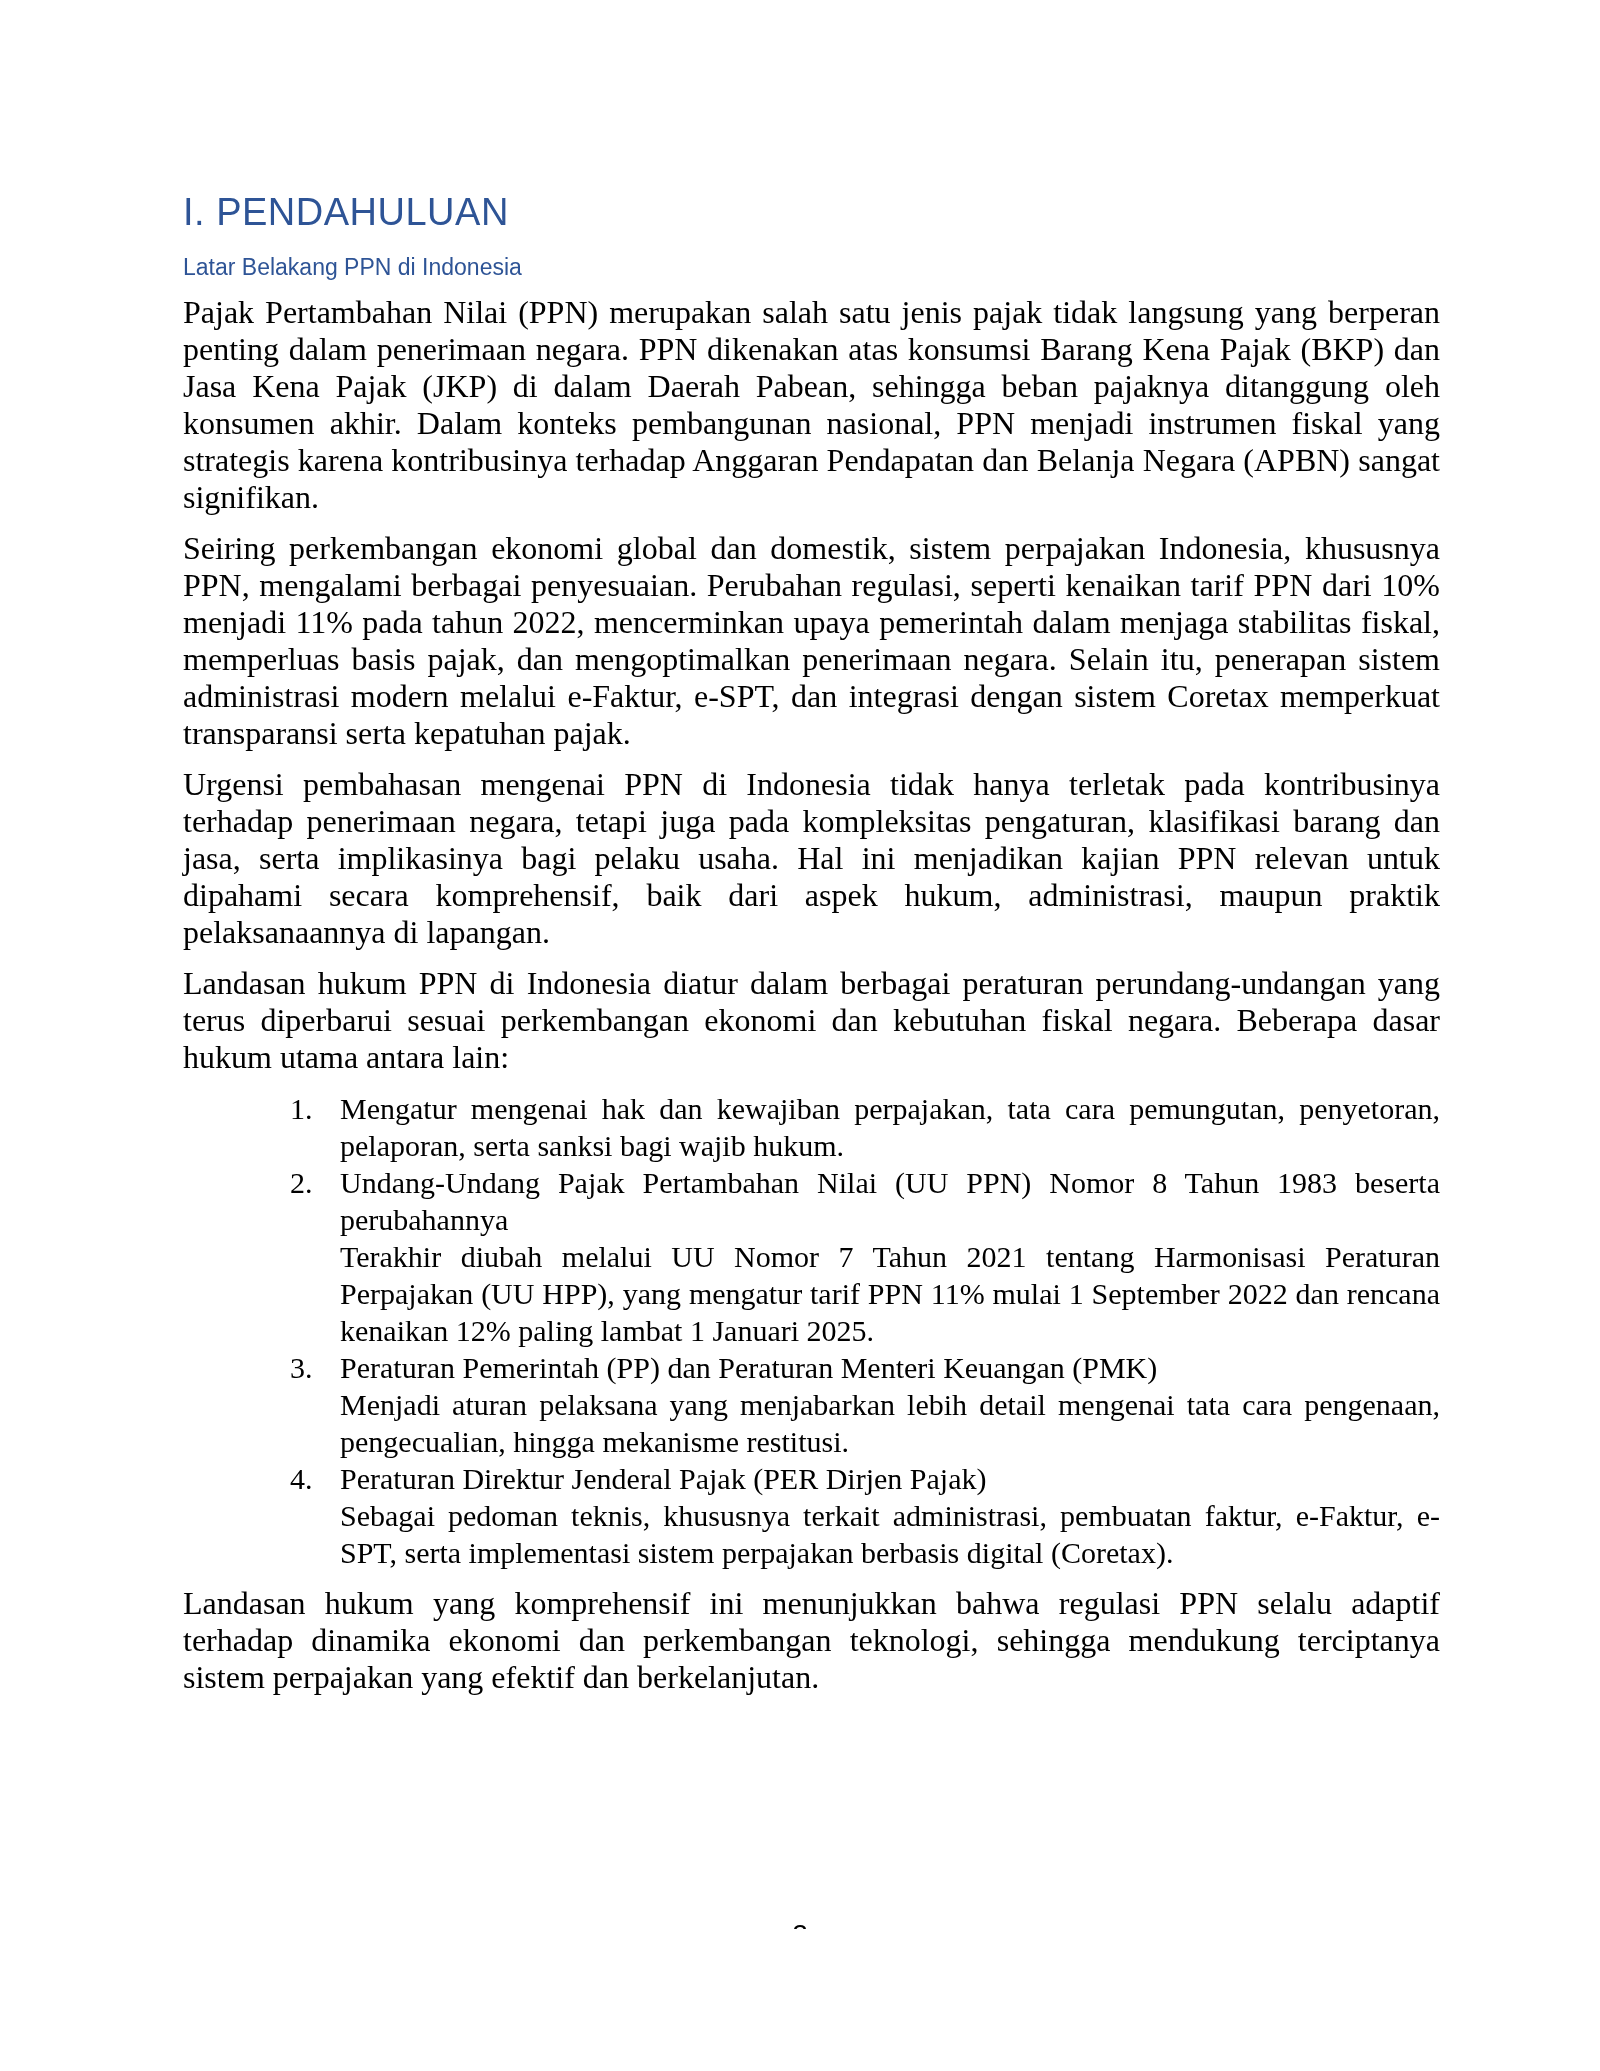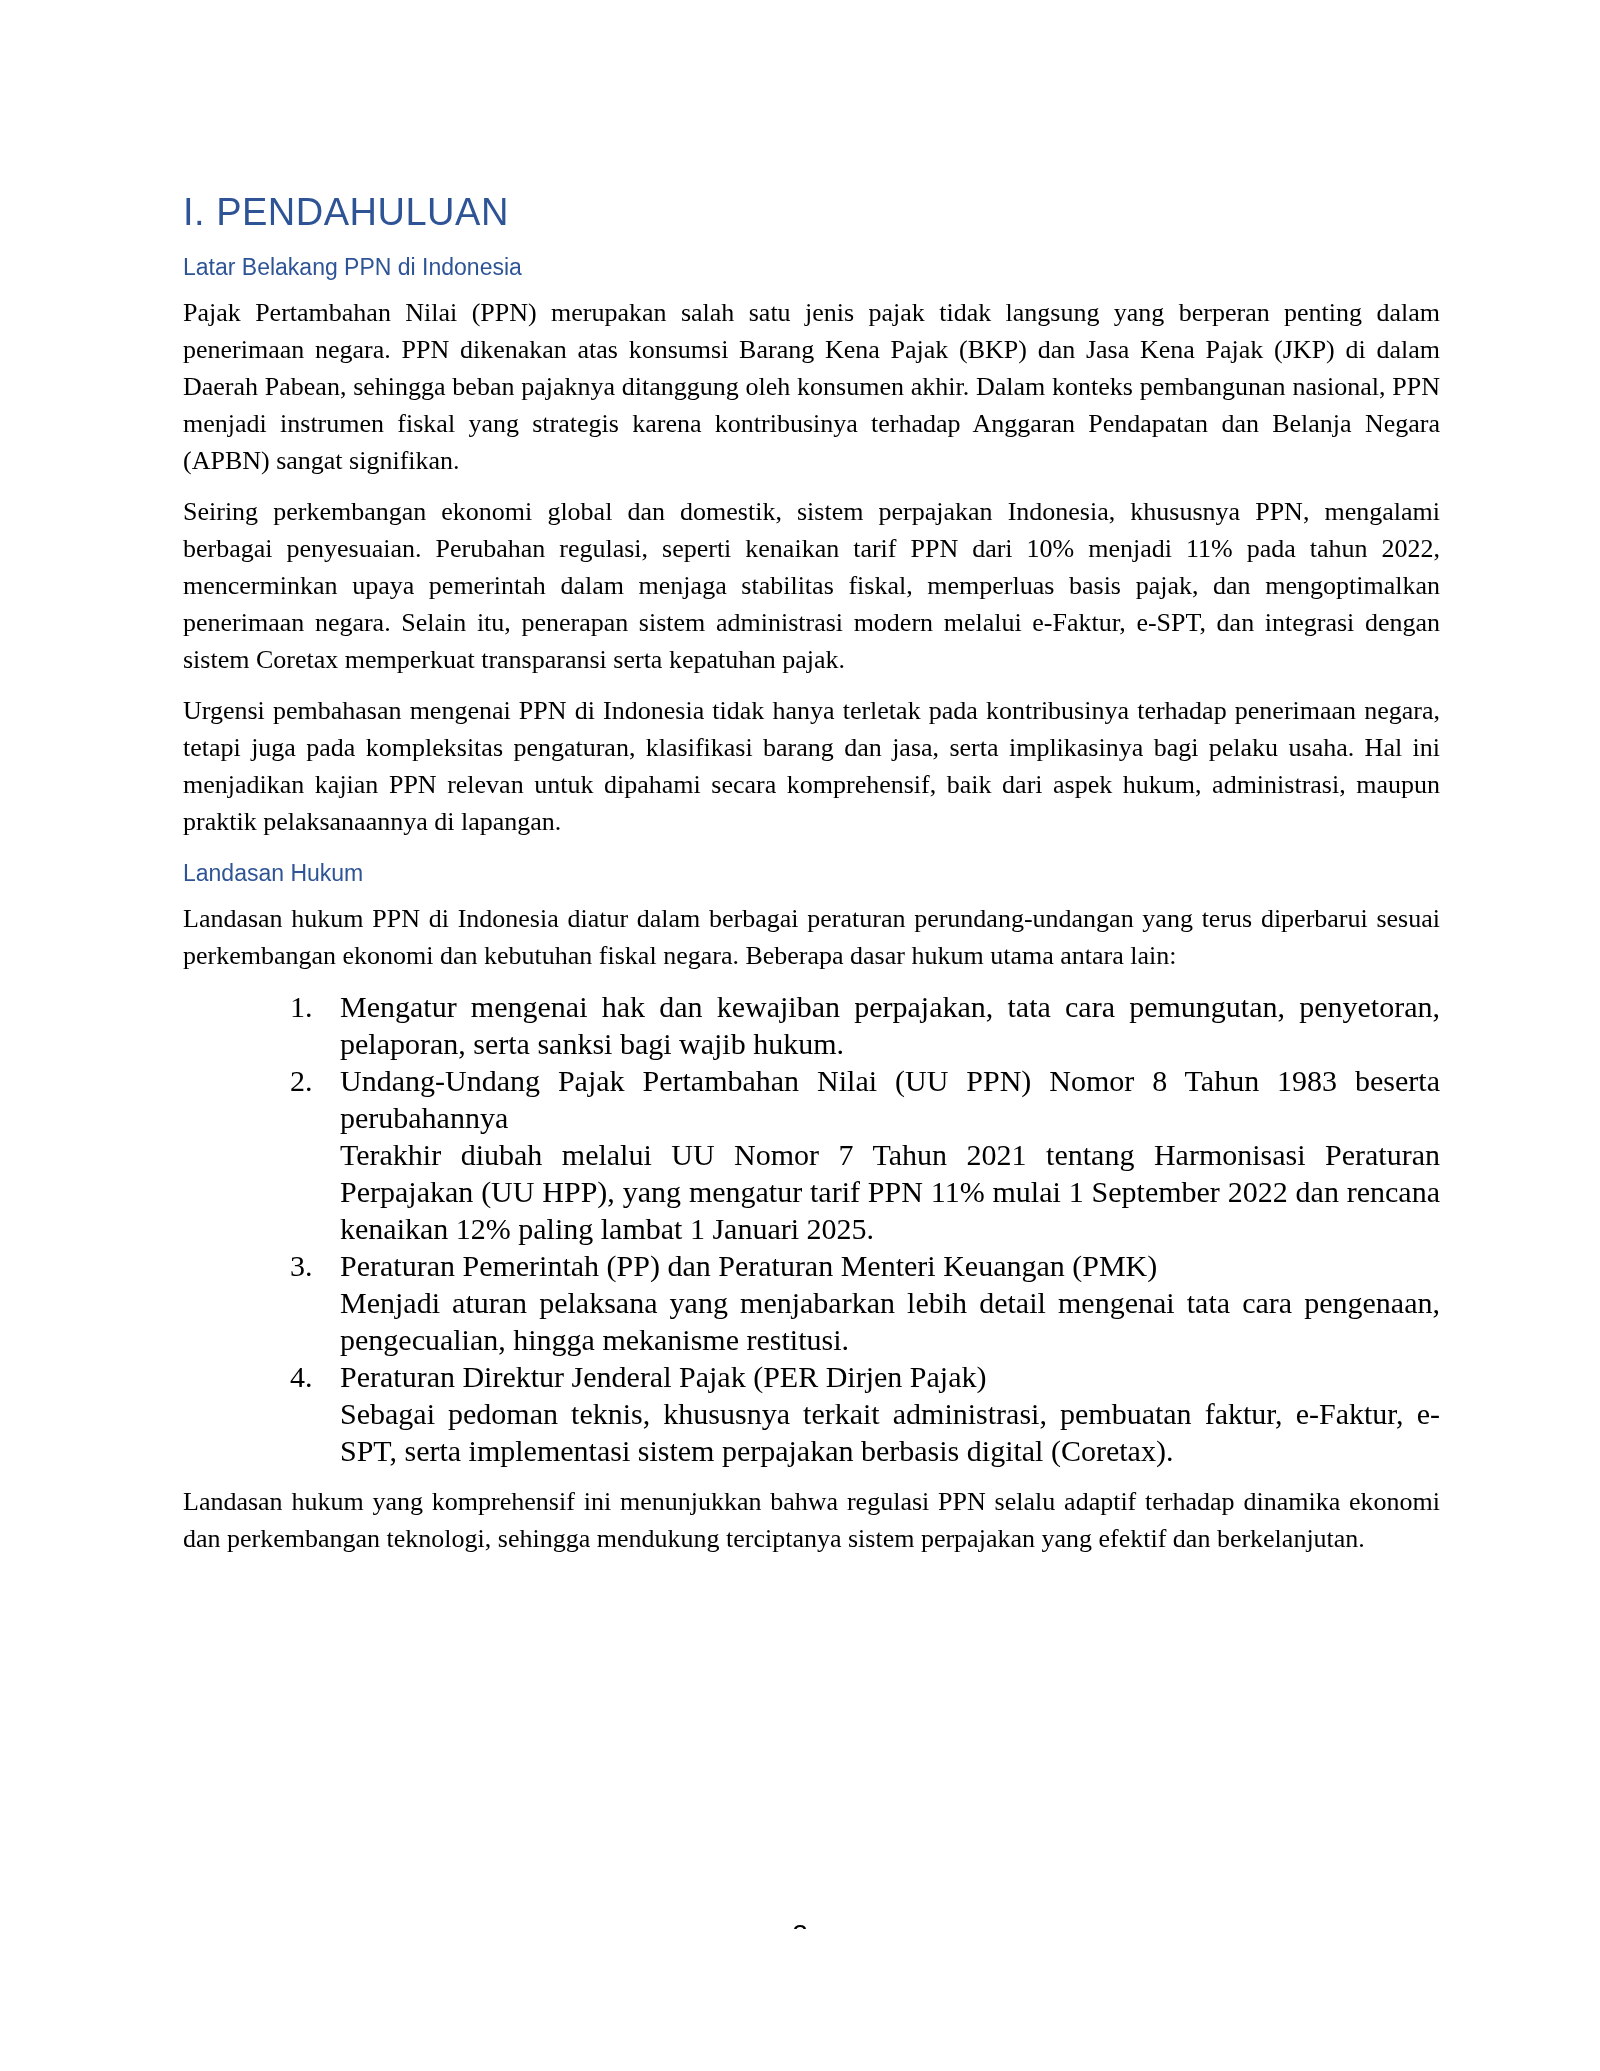--- a/index.html
+++ b/index.html
@@ -36,21 +36,21 @@
   }
   h2.doc-h2 {
     font-family: "Liberation Sans", sans-serif;
     font-weight: 300;
     font-size: 23px;
     line-height: 38px;
     color: #2E5496;
     margin: 4px 0 8px 0;
   }
   p.body-par {
-    font-size: 26px;
+    font-size: 32px;
     line-height: 37px;
     text-align: justify;
     margin: 0 0 14px 0;
   }
   ol.legal-list {
     list-style: none;
     margin: 0 0 14px 0;
     padding: 0;
   }
   ol.legal-list li {
@@ -88,21 +88,20 @@
     <h1 class="doc-h1">I. PENDAHULUAN</h1>
 
     <h2 class="doc-h2">Latar Belakang PPN di Indonesia</h2>
 
     <p class="body-par">Pajak Pertambahan Nilai (PPN) merupakan salah satu jenis pajak tidak langsung yang berperan penting dalam penerimaan negara. PPN dikenakan atas konsumsi Barang Kena Pajak (BKP) dan Jasa Kena Pajak (JKP) di dalam Daerah Pabean, sehingga beban pajaknya ditanggung oleh konsumen akhir. Dalam konteks pembangunan nasional, PPN menjadi instrumen fiskal yang strategis karena kontribusinya terhadap Anggaran Pendapatan dan Belanja Negara (APBN) sangat signifikan.</p>
 
     <p class="body-par">Seiring perkembangan ekonomi global dan domestik, sistem perpajakan Indonesia, khususnya PPN, mengalami berbagai penyesuaian. Perubahan regulasi, seperti kenaikan tarif PPN dari 10% menjadi 11% pada tahun 2022, mencerminkan upaya pemerintah dalam menjaga stabilitas fiskal, memperluas basis pajak, dan mengoptimalkan penerimaan negara. Selain itu, penerapan sistem administrasi modern melalui e-Faktur, e-SPT, dan integrasi dengan sistem Coretax memperkuat transparansi serta kepatuhan pajak.</p>
 
     <p class="body-par">Urgensi pembahasan mengenai PPN di Indonesia tidak hanya terletak pada kontribusinya terhadap penerimaan negara, tetapi juga pada kompleksitas pengaturan, klasifikasi barang dan jasa, serta implikasinya bagi pelaku usaha. Hal ini menjadikan kajian PPN relevan untuk dipahami secara komprehensif, baik dari aspek hukum, administrasi, maupun praktik pelaksanaannya di lapangan.</p>
 
-    <h2 class="doc-h2">Landasan Hukum</h2>
 
     <p class="body-par">Landasan hukum PPN di Indonesia diatur dalam berbagai peraturan perundang-undangan yang terus diperbarui sesuai perkembangan ekonomi dan kebutuhan fiskal negara. Beberapa dasar hukum utama antara lain:</p>
 
     <ol class="legal-list">
       <li>
         <span class="li-num">1.</span>
         <div class="li-desc">Mengatur mengenai hak dan kewajiban perpajakan, tata cara pemungutan, penyetoran, pelaporan, serta sanksi bagi wajib hukum.</div>
       </li>
       <li>
         <span class="li-num">2.</span>

